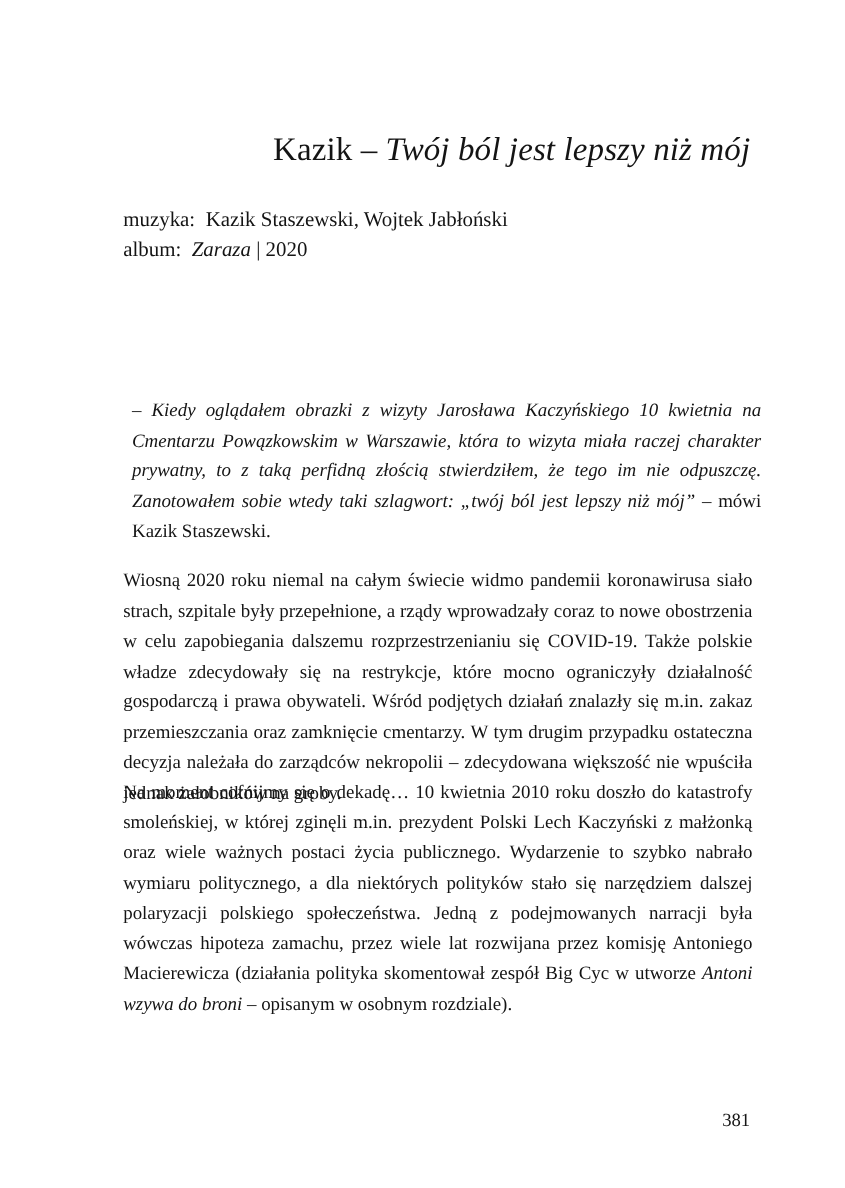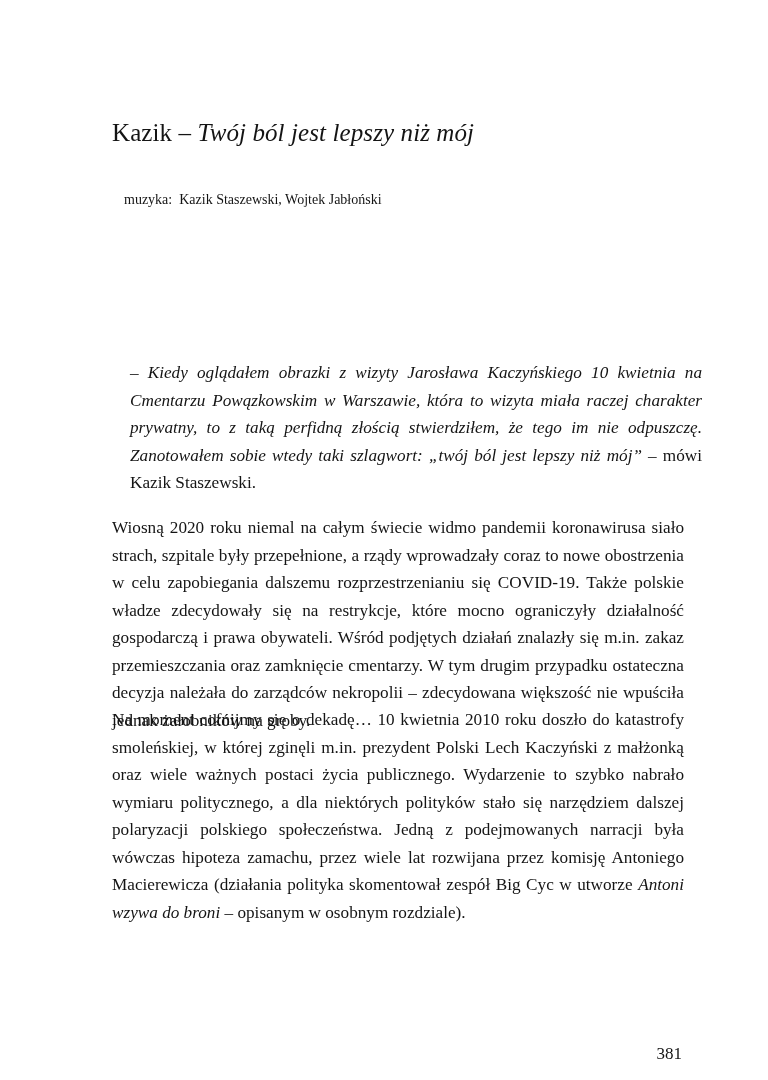--- a/index.html
+++ b/index.html
@@ -29,40 +29,41 @@
   }
 
   
   .chapter-title {
     margin: 0;
     padding: 0;
     position: absolute;
     top: 118px;
     left: 0;
     width: 570px;
-    font-size: 25px;
+    font-size: 30px;
     font-weight: normal;
     line-height: 1.2;
     letter-spacing: 0.1px;
     white-space: nowrap;
+    text-align: right;
   }
   .chapter-title .roman {
     font-style: normal;
   }
   .chapter-title .ital {
     font-style: italic;
   }
 
   
   .credits {
     position: absolute;
     top: 186px;
-    left: 12px;
+    left: 0;
     width: 570px;
-    font-size: 14px;
+    font-size: 19px;
     line-height: 27.5px;
   }
   .credit-line {
     white-space: nowrap;
   }
   .credit-label {
     font-style: normal;
   }
   .credit-label::after {
     content: "\00a0\00a0";
@@ -71,21 +72,21 @@
     font-style: normal;
   }
   .credit-album-title {
     font-style: italic;
   }
 
   
   .lead-quote {
     position: absolute;
     top: 342px;
-    left: 18px;
+    left: 8px;
     width: 572px;
     font-size: 17.2px;
     line-height: 27.5px;
     font-style: italic;
     text-align: justify;
     text-justify: inter-word;
     hyphens: manual;
   }
   .lead-quote .speaker {
     font-style: normal;
@@ -114,37 +115,37 @@
   
   .folio {
     position: absolute;
     top: 1008px;
     left: 112px;
     width: 570px;
     text-align: right;
     font-size: 17px;
     line-height: 22px;
     font-style: normal;
-    margin-top: 35px;
   }
 </style>
 </head>
 <body>
 
 <div class="page">
 
   <div class="content">
 
     <h1 class="chapter-title"><span class="roman">Kazik – </span><span class="ital">Twój ból jest lepszy niż mój</span></h1>
 
     <div class="credits">
 
       <div class="credit-line"><span class="credit-label">muzyka:</span><span class="credit-value">Kazik Staszewski, Wojtek Jabłoński</span></div>
 
 
+      <div class="credit-line"><span class="credit-label">album:</span><span class="credit-album-title">Zaraza</span><span class="credit-value"> | 2020</span></div>
 
     </div>
 
     <p class="lead-quote"><span>– Kiedy oglądałem obrazki z wizyty Jarosława Kaczyńskiego 10 kwietnia na Cmentarzu Powązkowskim w Warszawie, która to wizyta miała raczej charakter prywatny, to z taką perfidną złością stwierdziłem, że tego im nie odpuszczę. Zanotowałem sobie wtedy taki szlagwort: „twój ból jest lepszy niż mój” – </span><span class="speaker">mówi Kazik Staszewski.</span></p>
 
     <p class="body-text para-1"><span>Wiosną 2020 roku niemal na całym świecie widmo pandemii koronawirusa siało strach, szpitale były przepełnione, a rządy wprowadzały coraz to nowe obostrzenia w celu zapobiegania dalszemu rozprzestrzenianiu się COVID-19. Także polskie władze zdecydowały się na restrykcje, które mocno ograniczyły działalność gospodarczą i prawa obywateli. Wśród podjętych działań znalazły się m.in. zakaz przemieszczania oraz zamknięcie cmentarzy. W tym drugim przypadku ostateczna decyzja należała do zarządców nekropolii – zdecydowana większość nie wpuściła jednak żałobników na groby.</span></p>
 
     <p class="body-text para-2"><span>Na moment cofnijmy się o dekadę… 10 kwietnia 2010 roku doszło do katastrofy smoleńskiej, w której zginęli m.in. prezydent Polski Lech Kaczyński z małżonką oraz wiele ważnych postaci życia publicznego. Wydarzenie to szybko nabrało wymiaru politycznego, a dla niektórych polityków stało się narzędziem dalszej polaryzacji polskiego społeczeństwa. Jedną z podejmowanych narracji była wówczas hipoteza zamachu, przez wiele lat rozwijana przez komisję Antoniego Macierewicza (działania polityka skomentował zespół Big Cyc w utworze </span><span class="title-work">Antoni wzywa do broni</span><span> – opisanym w osobnym rozdziale).</span></p>
 
   </div>

